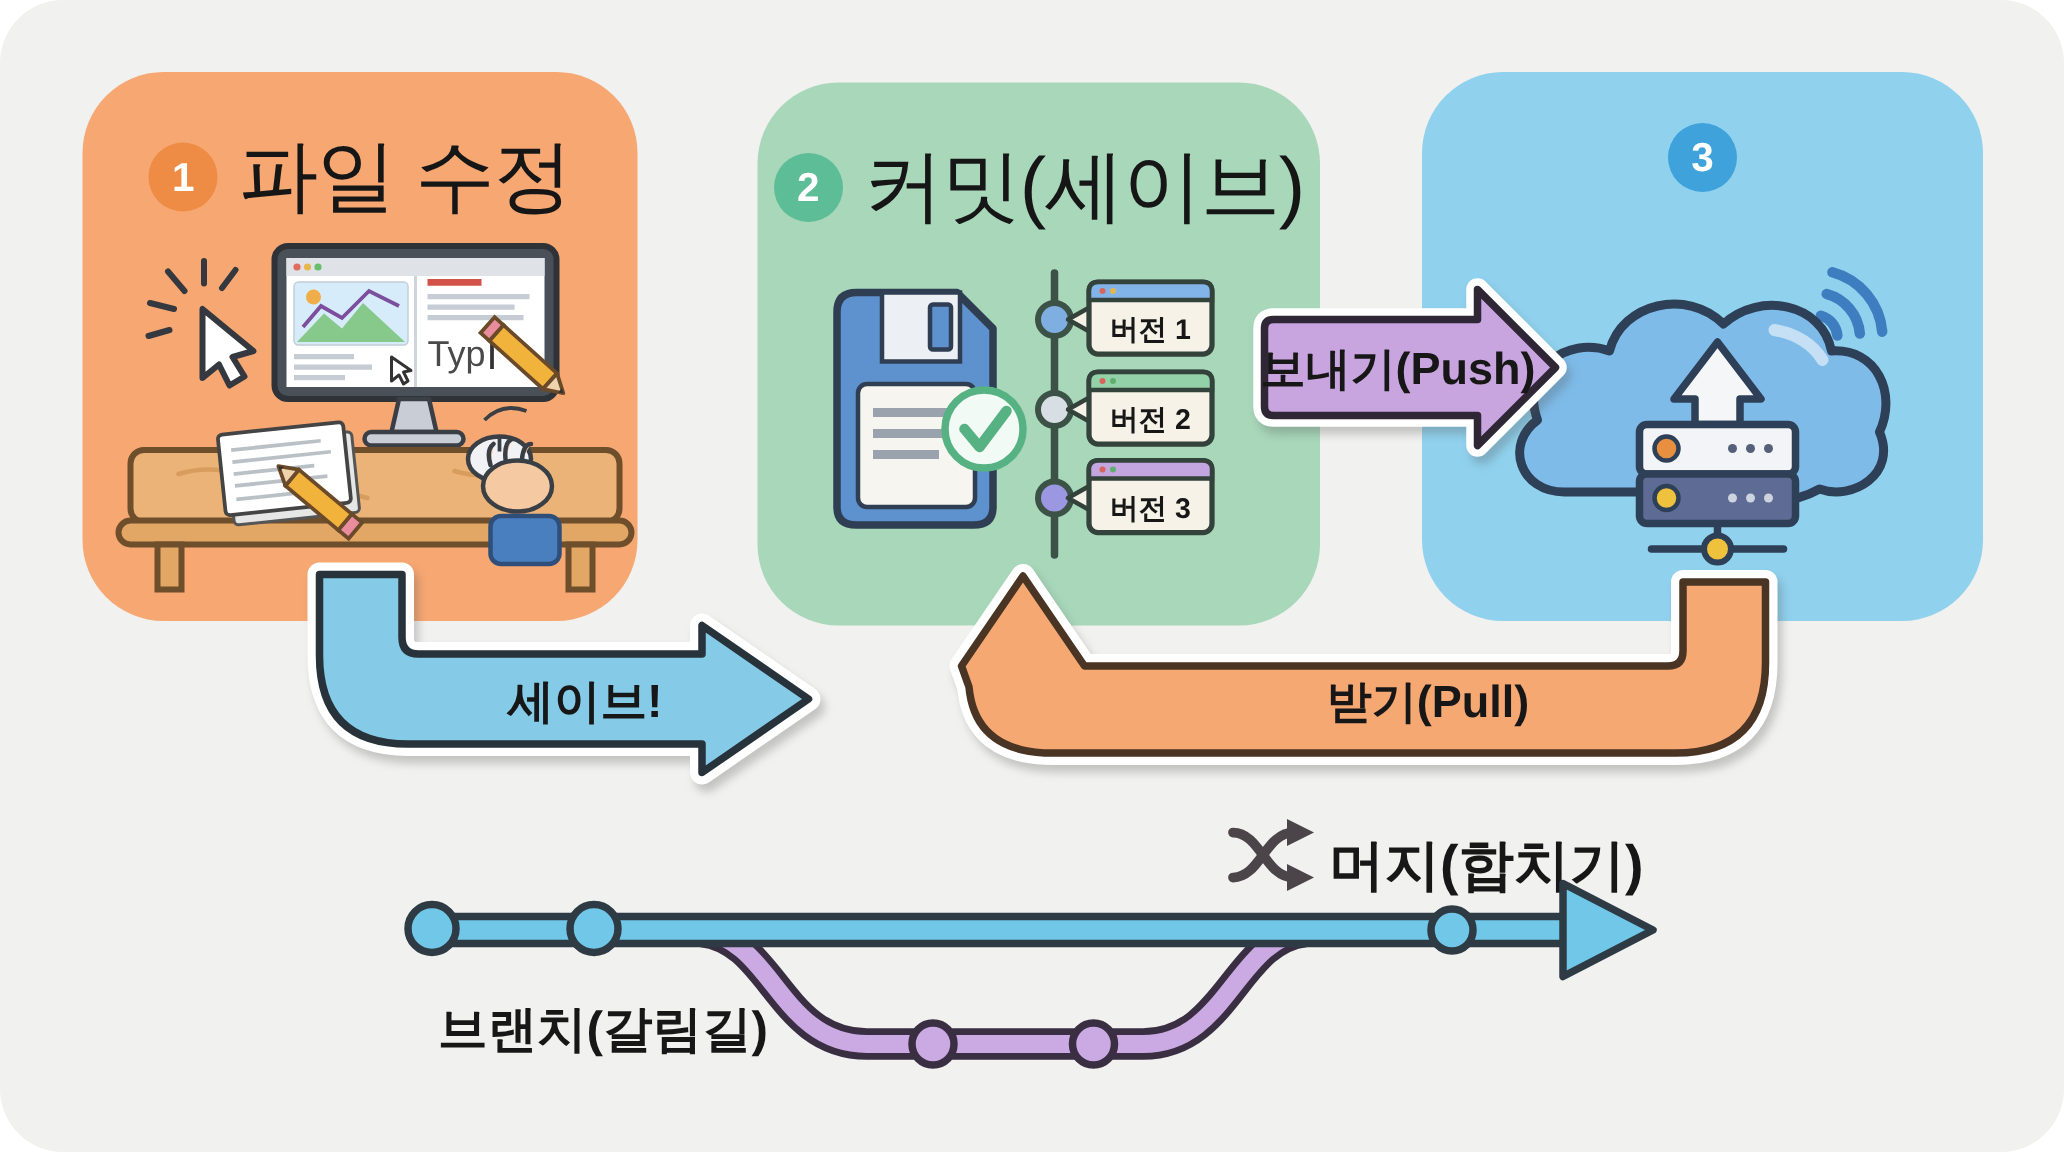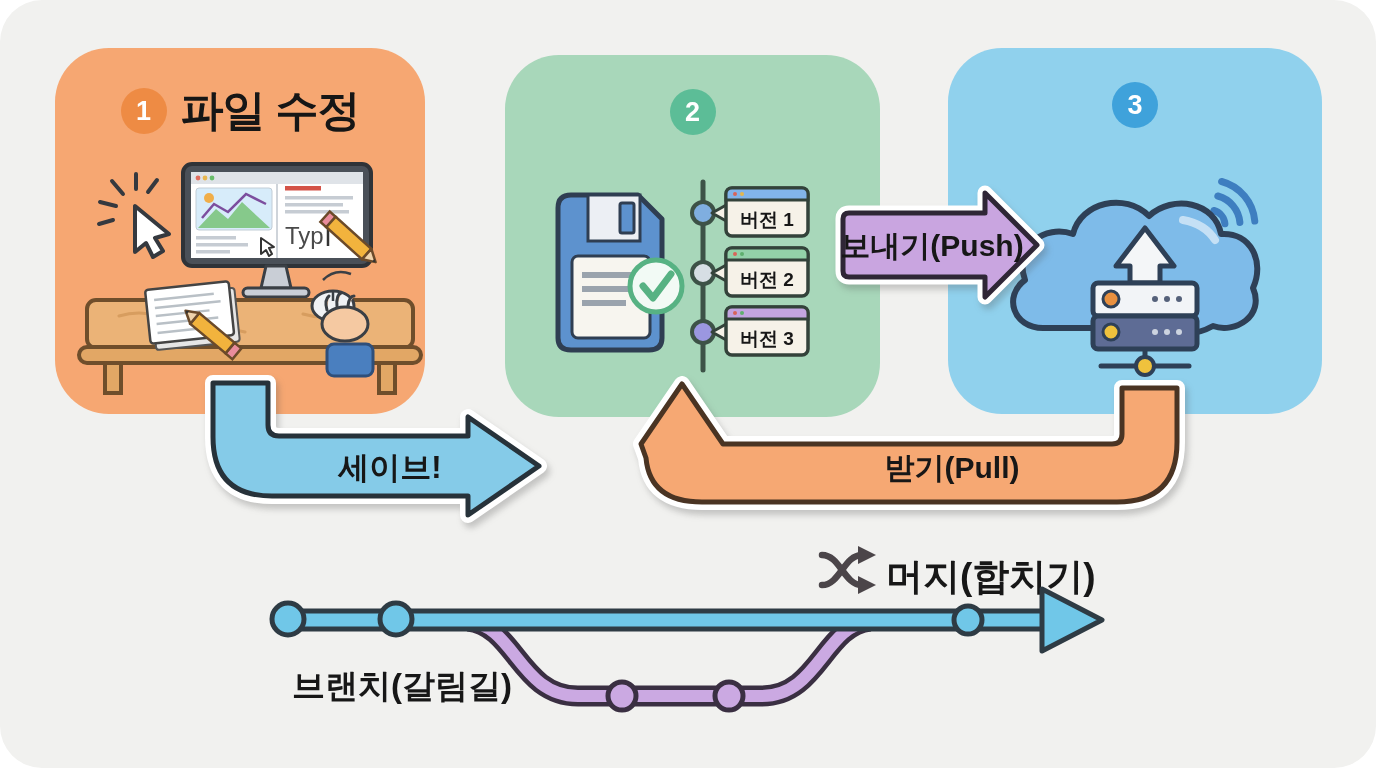--- a/index.html
+++ b/index.html
@@ -3,21 +3,21 @@
 <meta charset="utf-8">
 <style>
   html,body{margin:0;padding:0;background:#ffffff;}
   body{font-family:"Liberation Sans","DejaVu Sans",sans-serif;}
   .stage{position:relative;width:1376px;height:768px;overflow:hidden;background:#ffffff;}
   .canvas{position:absolute;inset:0;background:#F1F1EF;border-radius:42px;}
   .panel{position:absolute;border-radius:54px;}
   .panel-header{display:flex;align-items:center;justify-content:center;gap:14px;margin-top:34px;}
   .badge{width:46px;height:46px;border-radius:50%;display:flex;align-items:center;justify-content:center;
          color:#ffffff;font-size:27px;font-weight:900;flex:0 0 auto;}
-  .panel-title{font-size:43px;font-weight:700;color:#161616;letter-spacing:-1px;white-space:nowrap;}
+  .panel-title{font-size:53px;font-weight:400;color:#161616;letter-spacing:-1px;white-space:nowrap;}
   .illus{position:absolute;}
   .overlay{position:absolute;inset:0;pointer-events:none;}
   .arrow-group{filter:drop-shadow(3px 5px 3px rgba(80,80,80,0.28));}
   .svg-label{font-family:"Liberation Sans","DejaVu Sans",sans-serif;font-weight:900;fill:#171717;}
 </style>
 </head>
 <body>
 
 <div class="stage">
   <div class="canvas"></div>
@@ -105,20 +105,21 @@
     <g>
       <ellipse cx="270" cy="174" rx="23" ry="17" fill="#F5C9A2" stroke="#3a3f45" stroke-width="3"></ellipse>
       <path d="M252,160 q-3,-10 2,-14 M262,156 q-1,-11 4,-13 M273,156 q1,-10 6,-10" fill="#F5C9A2" stroke="#3a3f45" stroke-width="3" stroke-linecap="round"></path>
       <rect x="252" y="194" width="46" height="32" rx="7" fill="#4A7FBF" stroke="#2f4f7a" stroke-width="3"></rect>
     </g>
   </svg>
 
   <div class="panel" style="left:505px;top:55px;width:375px;height:362px;background:#A8D7BA;">
     <div class="panel-header">
       <span class="badge" style="background:#5CBD97;">2</span>
+      <span class="panel-title">커밋(세이브)</span>
     </div>
   </div>
   <svg class="illus" style="left:530px;top:178px;" width="340" height="222" viewBox="0 0 340 222">
 
     <g>
       <path d="M28,30 Q28,17 41,17 H108 L132,41 V160 Q132,172 119,172 H41 Q28,172 28,160 Z" fill="#5D92CE" stroke="#2f3e52" stroke-width="5" stroke-linejoin="round"></path>
       <rect x="58" y="17" width="52" height="46" fill="#ECEFF4" stroke="#2f3e52" stroke-width="3"></rect>
       <rect x="90" y="25" width="14" height="30" rx="2" fill="#5D92CE" stroke="#2f3e52" stroke-width="3"></rect>
       <rect x="42" y="78" width="78" height="82" rx="6" fill="#F7F5EF" stroke="#2f3e52" stroke-width="3"></rect>
       <rect x="52" y="94" width="52" height="6" fill="#9aa3ad"></rect>

